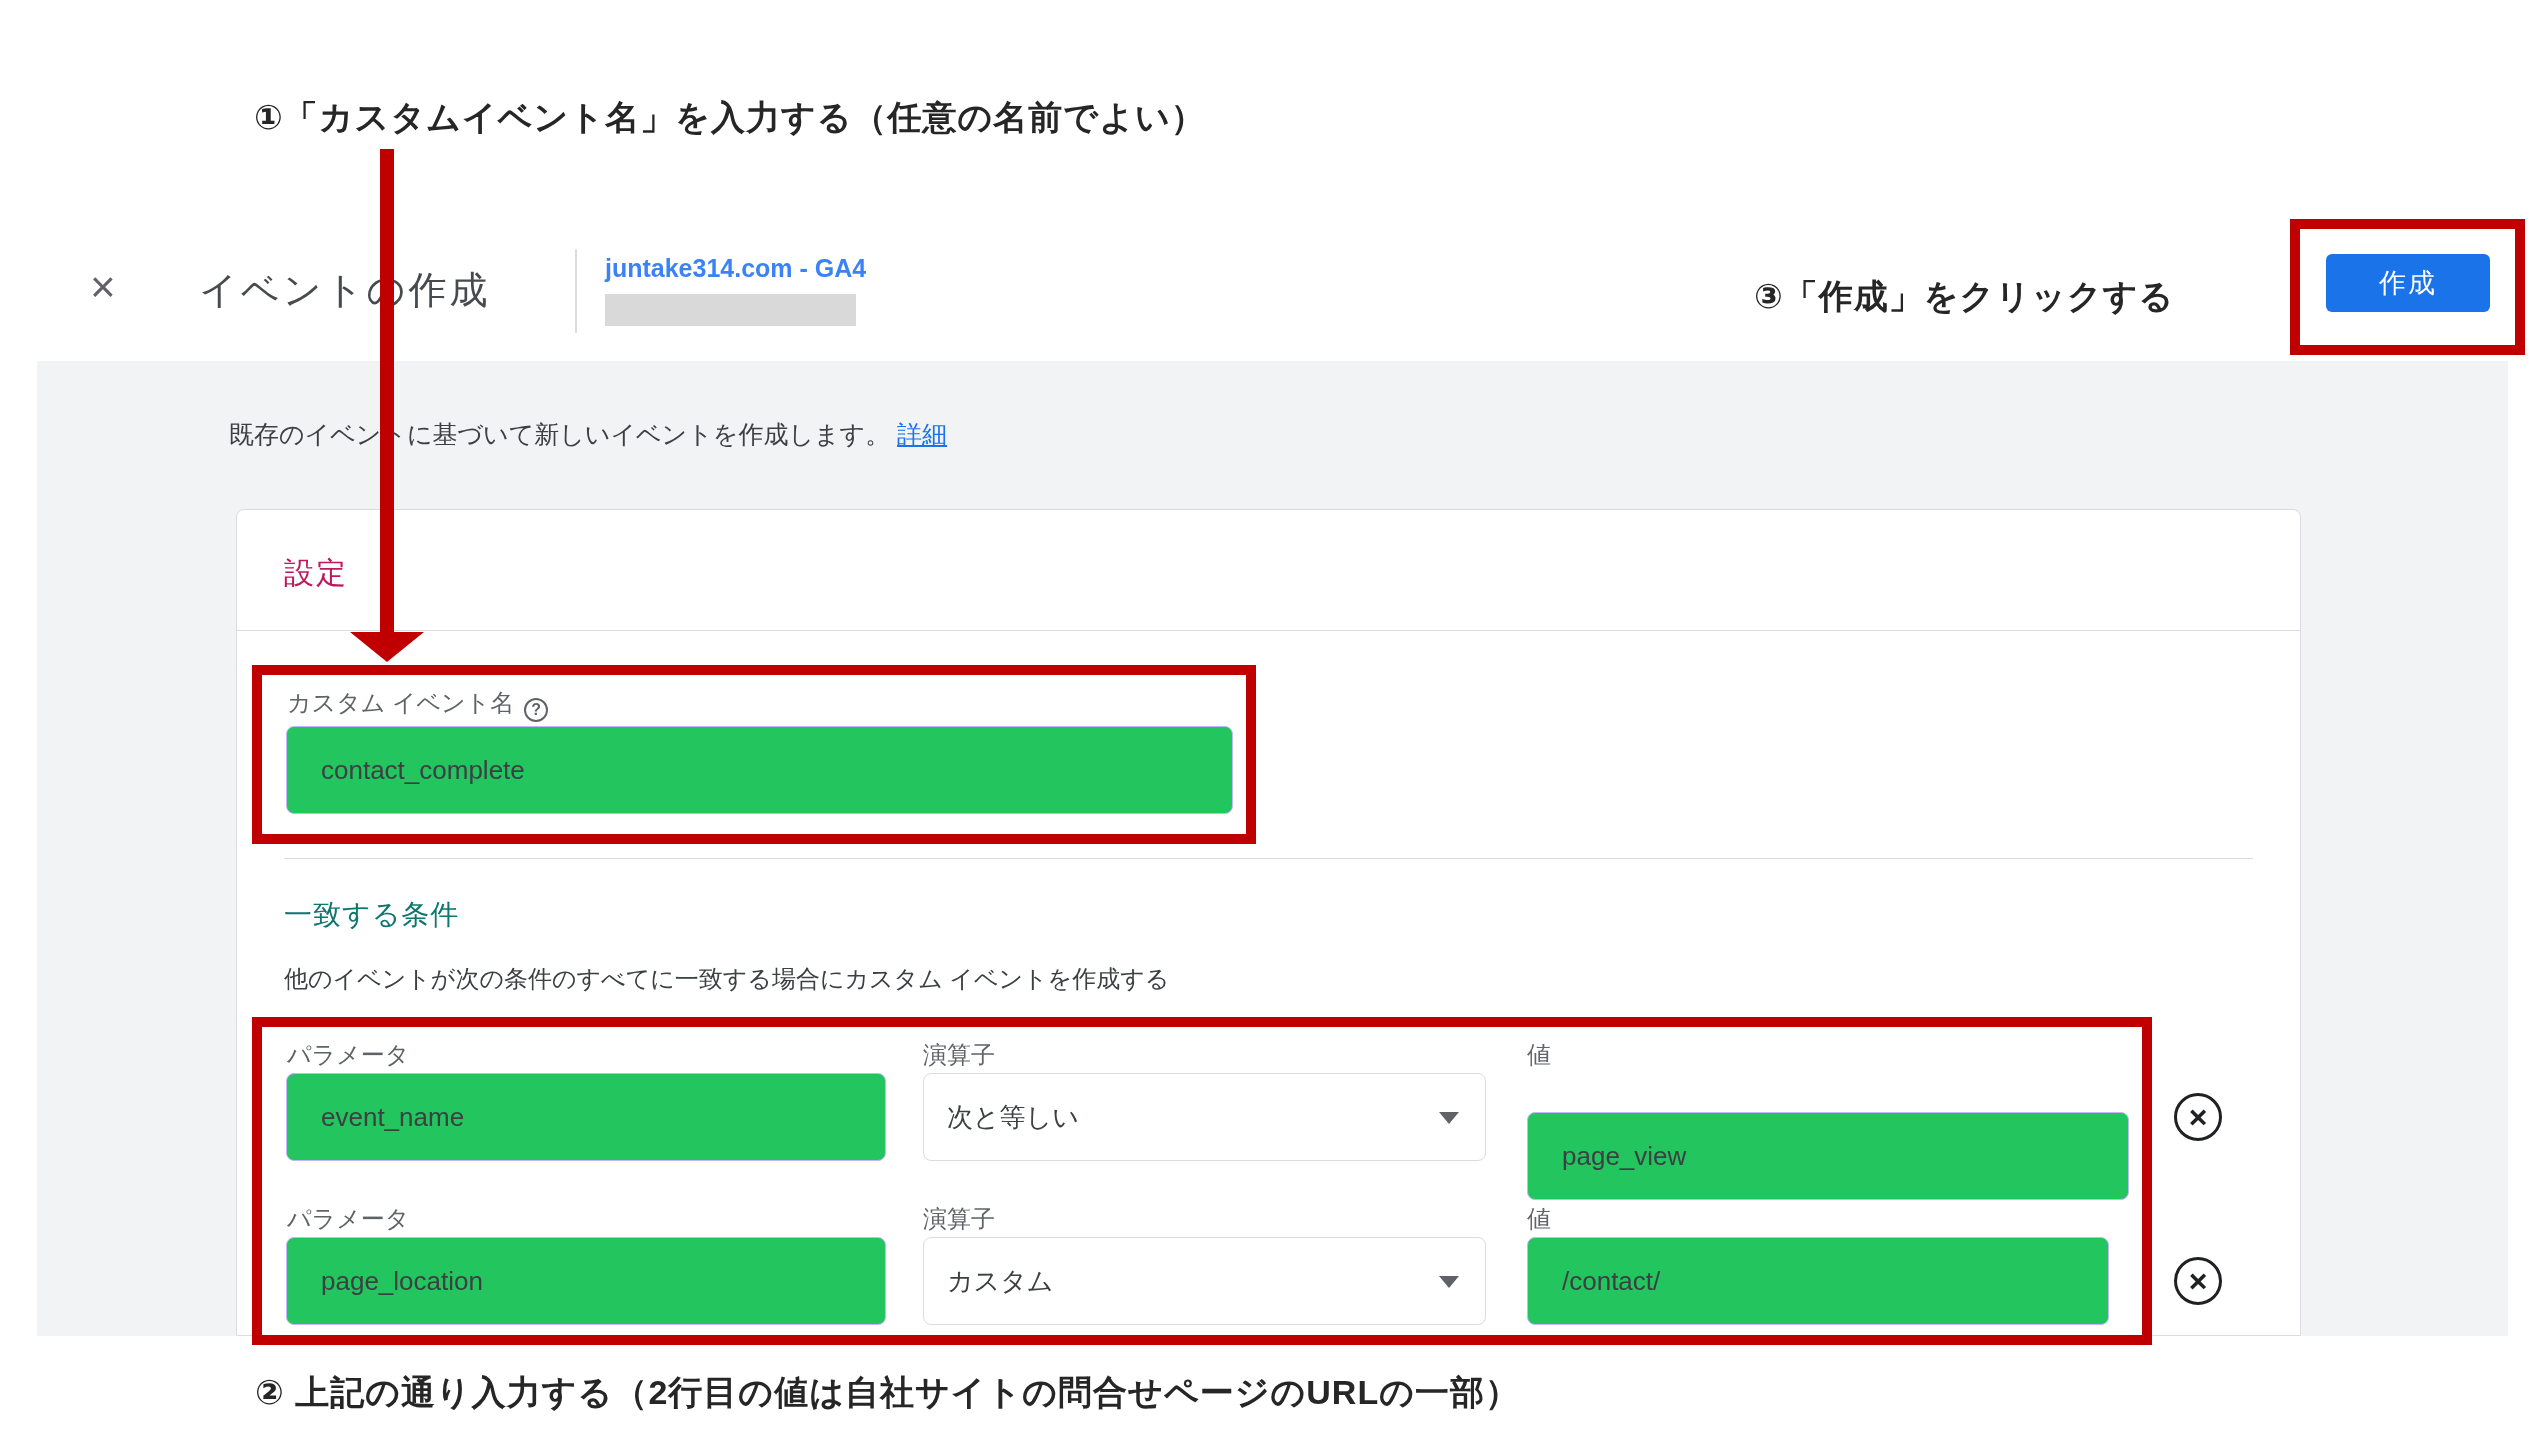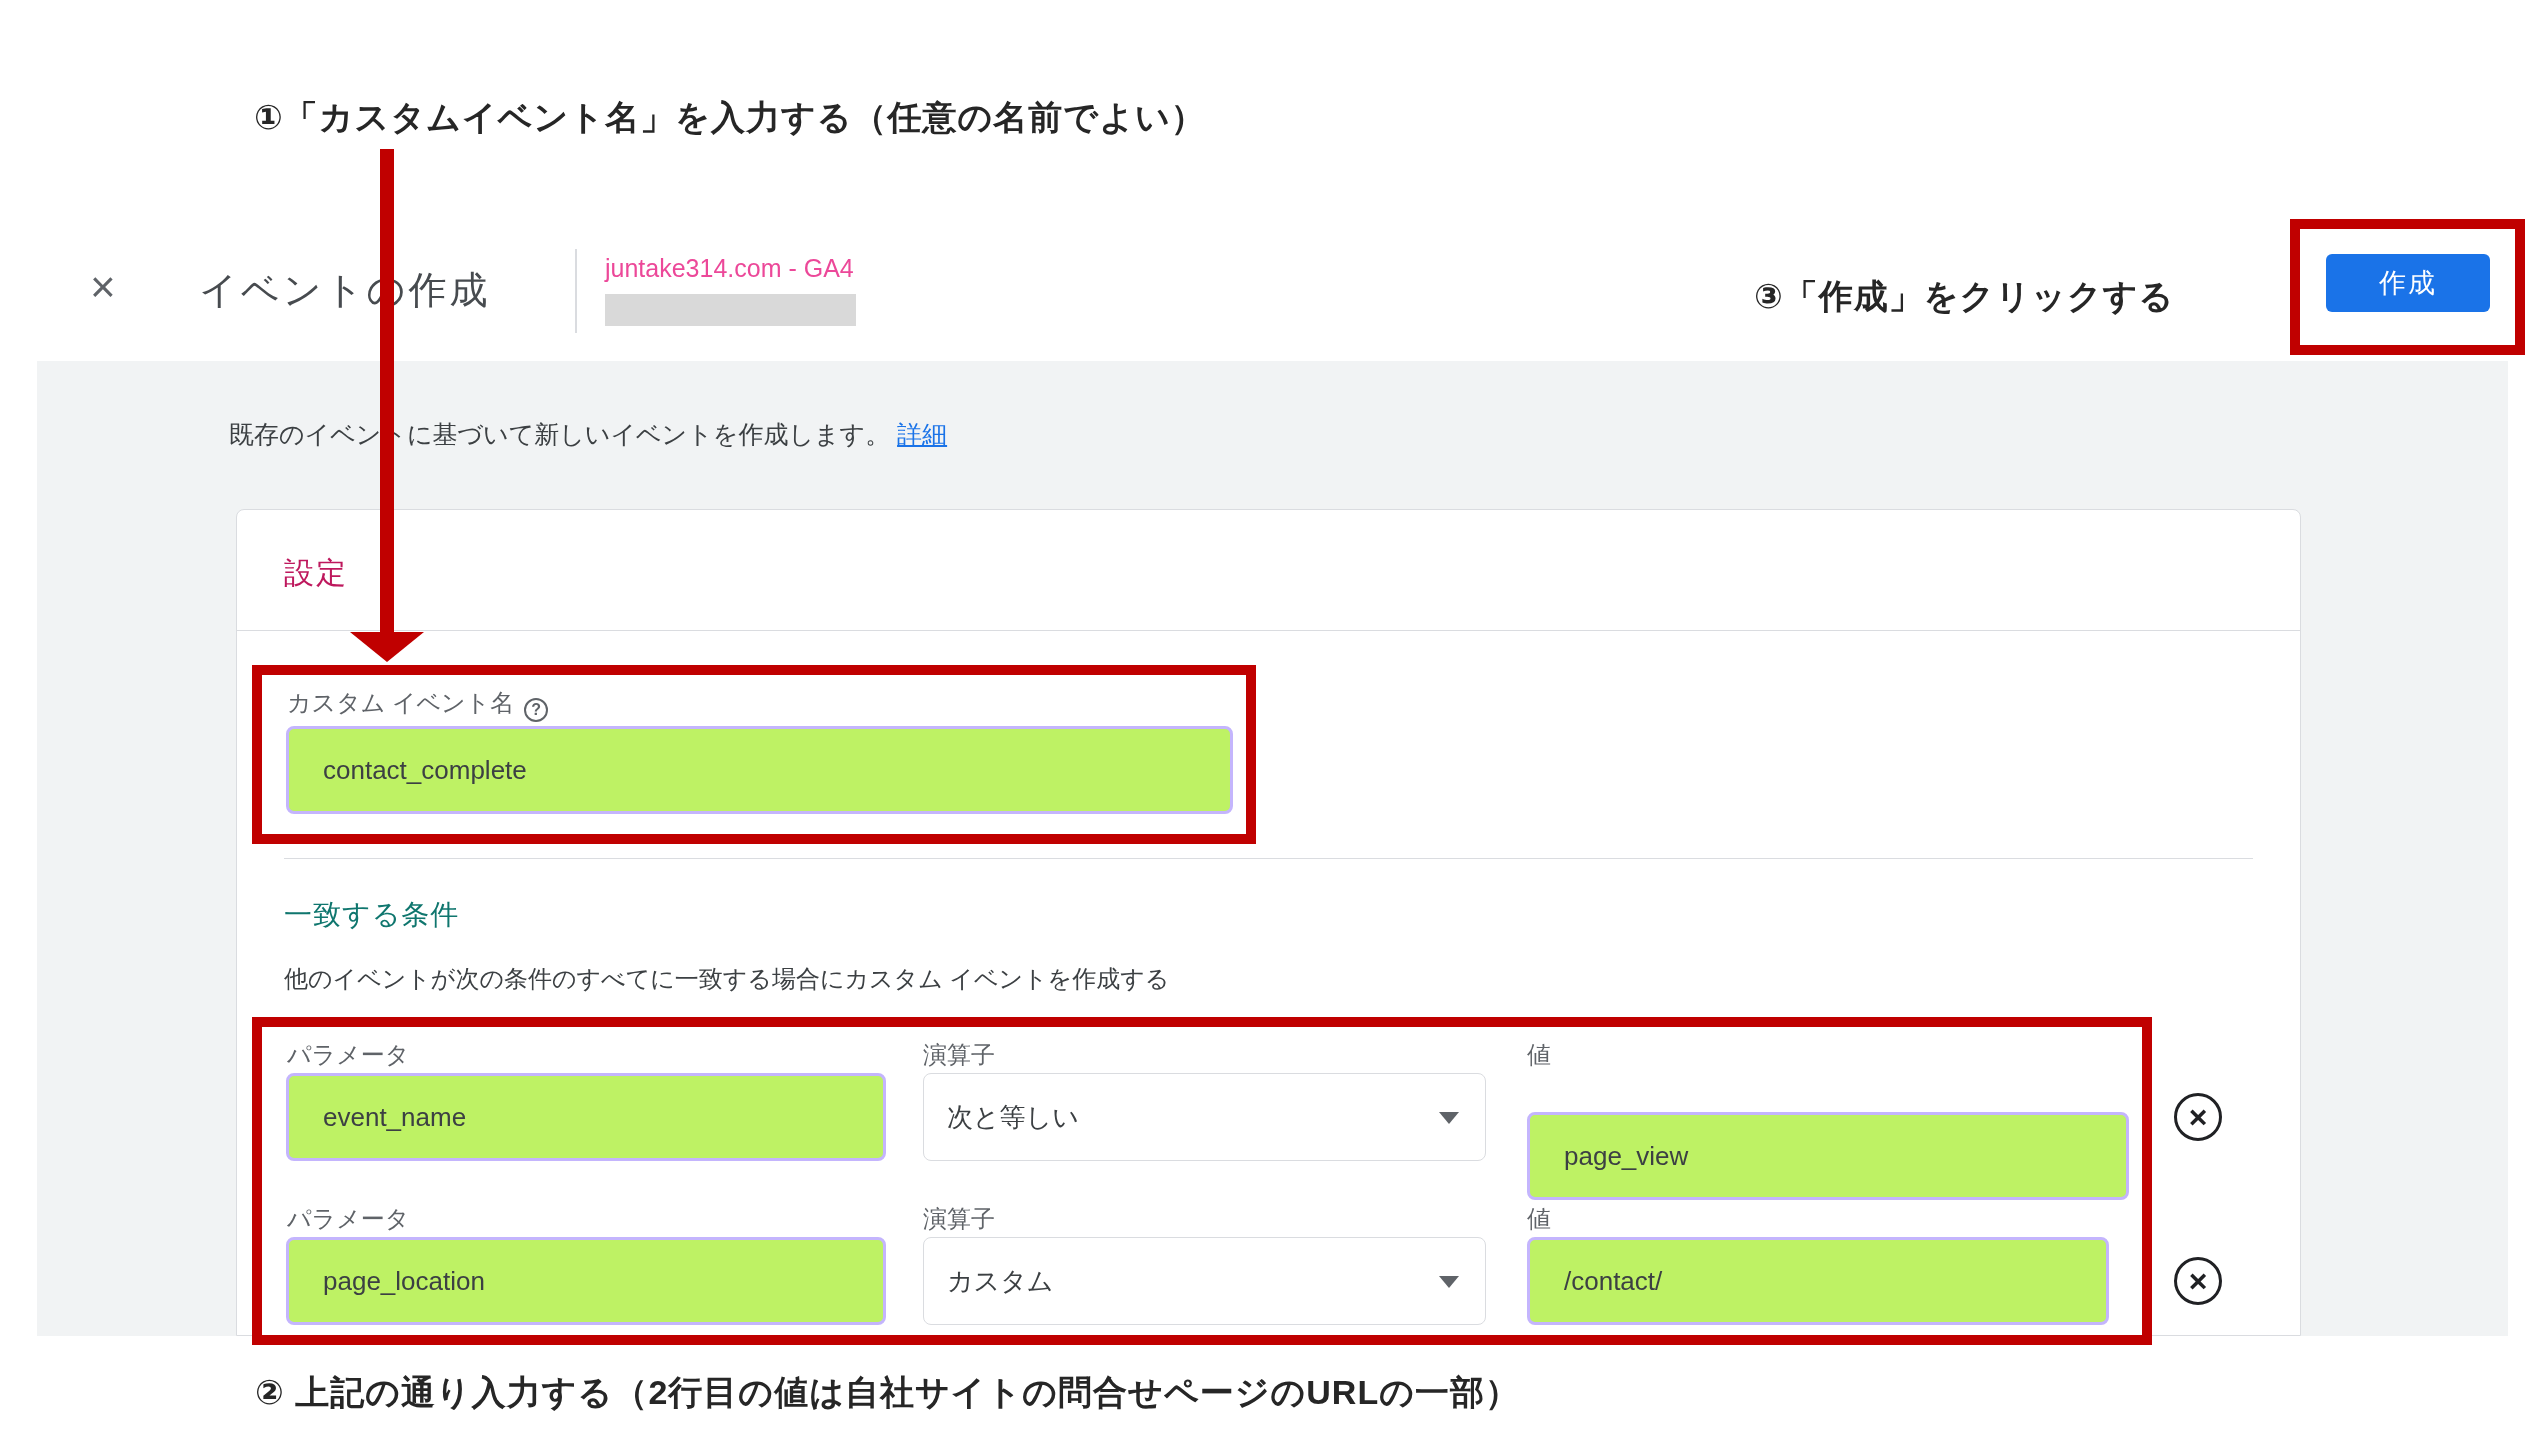--- a/index.html
+++ b/index.html
@@ -30,21 +30,21 @@
   }
   .redbox{border:10px solid #c00000;z-index:8;box-sizing:border-box;background:transparent;}
   .redbox-name   {left:252px;top:665px;width:1004px;height:179px;}
   .redbox-rows   {left:252px;top:1017px;width:1900px;height:328px;}
   .redbox-button {left:2290px;top:219px;width:235px;height:136px;}
 
   
   .close-x{left:90px;top:265px;font-size:44px;color:#5f6368;line-height:1;cursor:default;}
   .modal-title{left:199px;top:265px;font-size:38px;color:#474b4f;letter-spacing:3px;white-space:nowrap;}
   .header-divider{left:575px;top:249px;width:2px;height:84px;background:#dadce0;}
-  .property-name{left:605px;top:254px;font-size:25px;font-weight:normal;color:#ec4899;white-space:nowrap;}
+  .property-name{left:605px;top:254px;font-size:25px;font-weight:bold;color:#3b82f6;white-space:nowrap;}
   .redacted-bar{left:605px;top:294px;width:251px;height:32px;background:#d9d9d9;}
 
   .create-btn{
     left:2326px;top:254px;width:164px;height:58px;
     background:#1a73e8;border:none;border-radius:6px;
     color:#ffffff;font-size:27px;font-family:inherit;
     display:flex;align-items:center;justify-content:center;
     letter-spacing:2px;cursor:pointer;z-index:3;
   }
 
@@ -64,21 +64,21 @@
   .section-divider{left:284px;top:858px;width:1969px;height:1px;background:#dadce0;}
 
   .field-label{font-size:24px;color:#5f6368;white-space:nowrap;}
   .help-icon{
     display:inline-flex;align-items:center;justify-content:center;
     width:24px;height:24px;border:2px solid #5f6368;border-radius:50%;
     font-size:16px;font-weight:bold;color:#5f6368;margin-left:10px;
     vertical-align:-4px;box-sizing:border-box;
   }
   .text-input{
-    background:#bef264;border:3px solid #c4b5fd;border-radius:8px;
+    background:#22c55e;border:1px solid #c4b5fd;border-radius:8px;
     font-family:inherit;font-size:26px;color:#3c4043;
     padding:0 0 0 34px;box-sizing:border-box;outline:none;
   }
   .select-box{
     background:#ffffff;border:1px solid #dadce0;border-radius:8px;
     font-size:26px;color:#3c4043;box-sizing:border-box;
     display:flex;align-items:center;padding-left:23px;cursor:pointer;
   }
   .select-arrow{
     position:absolute;right:26px;top:50%;margin-top:-5px;

